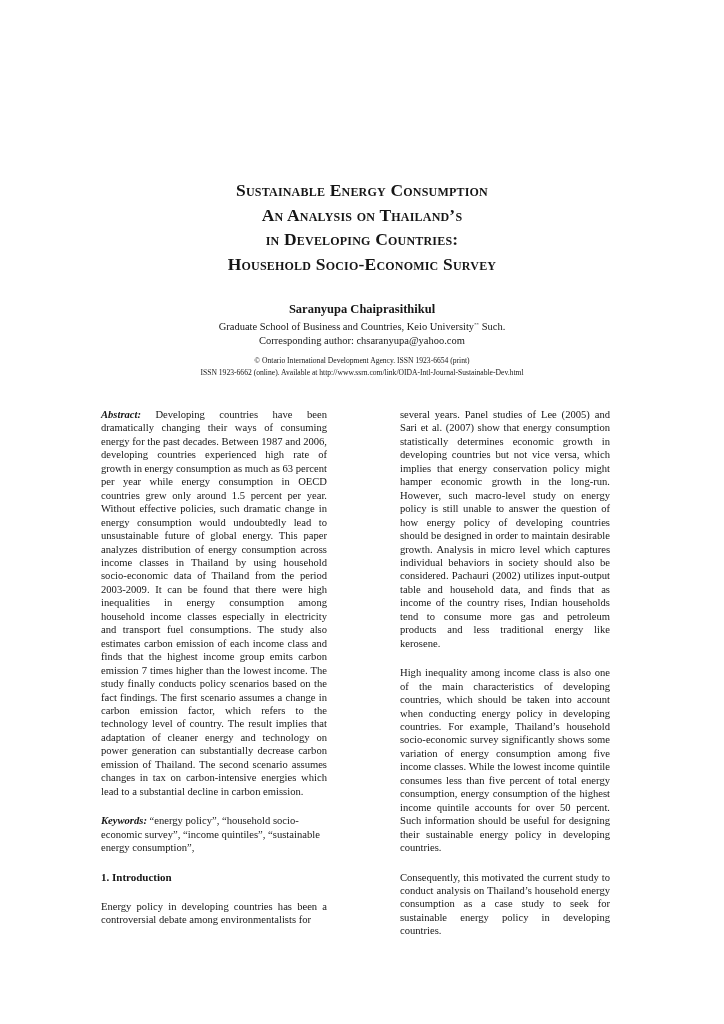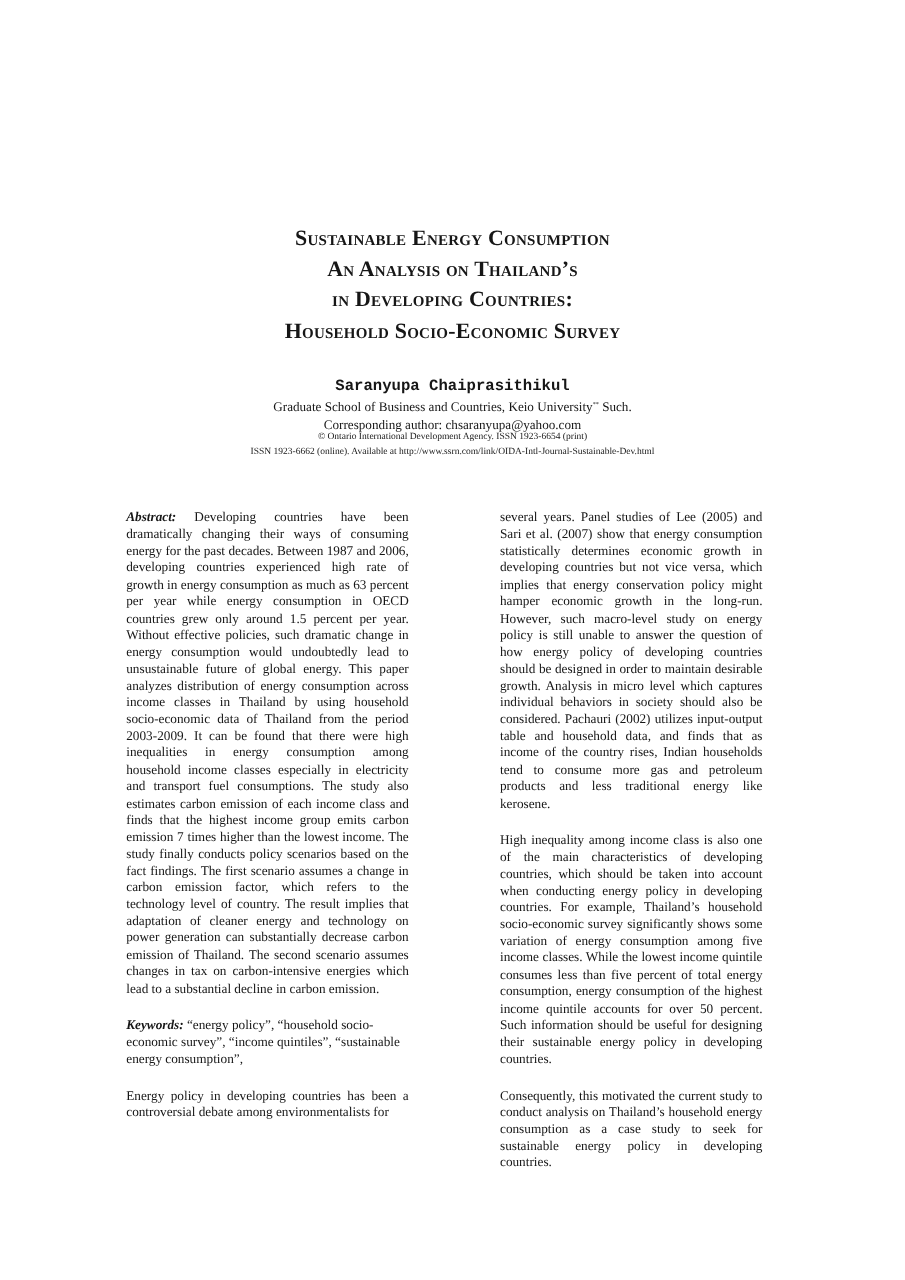--- a/index.html
+++ b/index.html
@@ -3,25 +3,25 @@
 <meta charset="utf-8">
 <style>
   html, body { margin: 0; padding: 0; background: #ffffff; }
   body { width: 724px; height: 1024px; position: relative; overflow: hidden;
          font-family: "Liberation Serif", "DejaVu Serif", serif; color: #161616; }
   .title { position: absolute; left: 0; width: 724px; top: 178px; text-align: center;
            font-weight: bold; font-size: 17.5px; line-height: 24.5px; font-variant: small-caps;
            letter-spacing: 0.2px; }
   .title div { white-space: nowrap; }
   .author { position: absolute; left: 0; width: 724px; top: 302px; text-align: center;
-            font-weight: bold; font-size: 12.5px; line-height: 15px; font-family: Liberation Mono, monospace; }
+            font-weight: bold; font-size: 12.5px; line-height: 15px; }
   .affil { position: absolute; left: 0; width: 724px; top: 318px; text-align: center;
            font-size: 10.5px; line-height: 14px; }
   .affil sup { font-size: 5px; vertical-align: 4px; }
-  .copy { position: absolute; left: 0; width: 724px; top: 343px; text-align: center;
+  .copy { position: absolute; left: 0; width: 724px; top: 355px; text-align: center;
           font-size: 7.6px; line-height: 11.5px; }
   .col { position: absolute; top: 392px; font-size: 10.6px; line-height: 13.45px;
          text-align: justify; }
   .col.left { left: 85px; width: 258px; }
   .col.right { left: 384px; width: 242px; }
   .col p { margin: 16px; }
   .col p + p { margin-top: 8px; }
   .lbl { font-weight: bold; font-style: italic; }
   .kw { margin-top: 8px !important; text-align: left; }
   .sec { margin-top: 10px !important; font-weight: bold; font-size: 11px; text-align: left; }
@@ -45,20 +45,21 @@
 </div>
 
 <div class="copy">
   <div>© Ontario International Development Agency. ISSN 1923-6654 (print)</div>
   <div>ISSN 1923-6662 (online). Available at http://www.ssrn.com/link/OIDA-Intl-Journal-Sustainable-Dev.html</div>
 </div>
 
 <div class="col left">
   <p><span class="lbl">Abstract:</span><span> Developing countries have been dramatically changing their ways of consuming energy for the past decades. Between 1987 and 2006, developing countries experienced high rate of growth in energy consumption as much as 63 percent per year while energy consumption in OECD countries grew only around 1.5 percent per year. Without effective policies, such dramatic change in energy consumption would undoubtedly lead to unsustainable future of global energy. This paper analyzes distribution of energy consumption across income classes in Thailand by using household socio-economic data of Thailand from the period 2003-2009. It can be found that there were high inequalities in energy consumption among household income classes especially in electricity and transport fuel consumptions. The study also estimates carbon emission of each income class and finds that the highest income group emits carbon emission 7 times higher than the lowest income. The study finally conducts policy scenarios based on the fact findings. The first scenario assumes a change in carbon emission factor, which refers to the technology level of country. The result implies that adaptation of cleaner energy and technology on power generation can substantially decrease carbon emission of Thailand. The second scenario assumes changes in tax on carbon-intensive energies which lead to a substantial decline in carbon emission.</span></p>
   <p class="kw"><span class="lbl">Keywords:</span><span> “energy policy”, “household socio-economic survey”, “income quintiles”, “sustainable energy consumption”,</span></p>
+  <p class="sec">1. Introduction</p>
   <p>Energy policy in developing countries has been a controversial debate among environmentalists for</p>
 </div>
 
 <div class="col right">
   <p>several years. Panel studies of Lee (2005) and Sari et al. (2007) show that energy consumption statistically determines economic growth in developing countries but not vice versa, which implies that energy conservation policy might hamper economic growth in the long-run. However, such macro-level study on energy policy is still unable to answer the question of how energy policy of developing countries should be designed in order to maintain desirable growth. Analysis in micro level which captures individual behaviors in society should also be considered. Pachauri (2002) utilizes input-output table and household data, and finds that as income of the country rises, Indian households tend to consume more gas and petroleum products and less traditional energy like kerosene.</p>
   <p>High inequality among income class is also one of the main characteristics of developing countries, which should be taken into account when conducting energy policy in developing countries. For example, Thailand’s household socio-economic survey significantly shows some variation of energy consumption among five income classes. While the lowest income quintile consumes less than five percent of total energy consumption, energy consumption of the highest income quintile accounts for over 50 percent. Such information should be useful for designing their sustainable energy policy in developing countries.</p>
   <p>Consequently, this motivated the current study to conduct analysis on Thailand’s household energy consumption as a case study to seek for sustainable energy policy in developing countries.</p>
 </div>
 
 </body></html>

